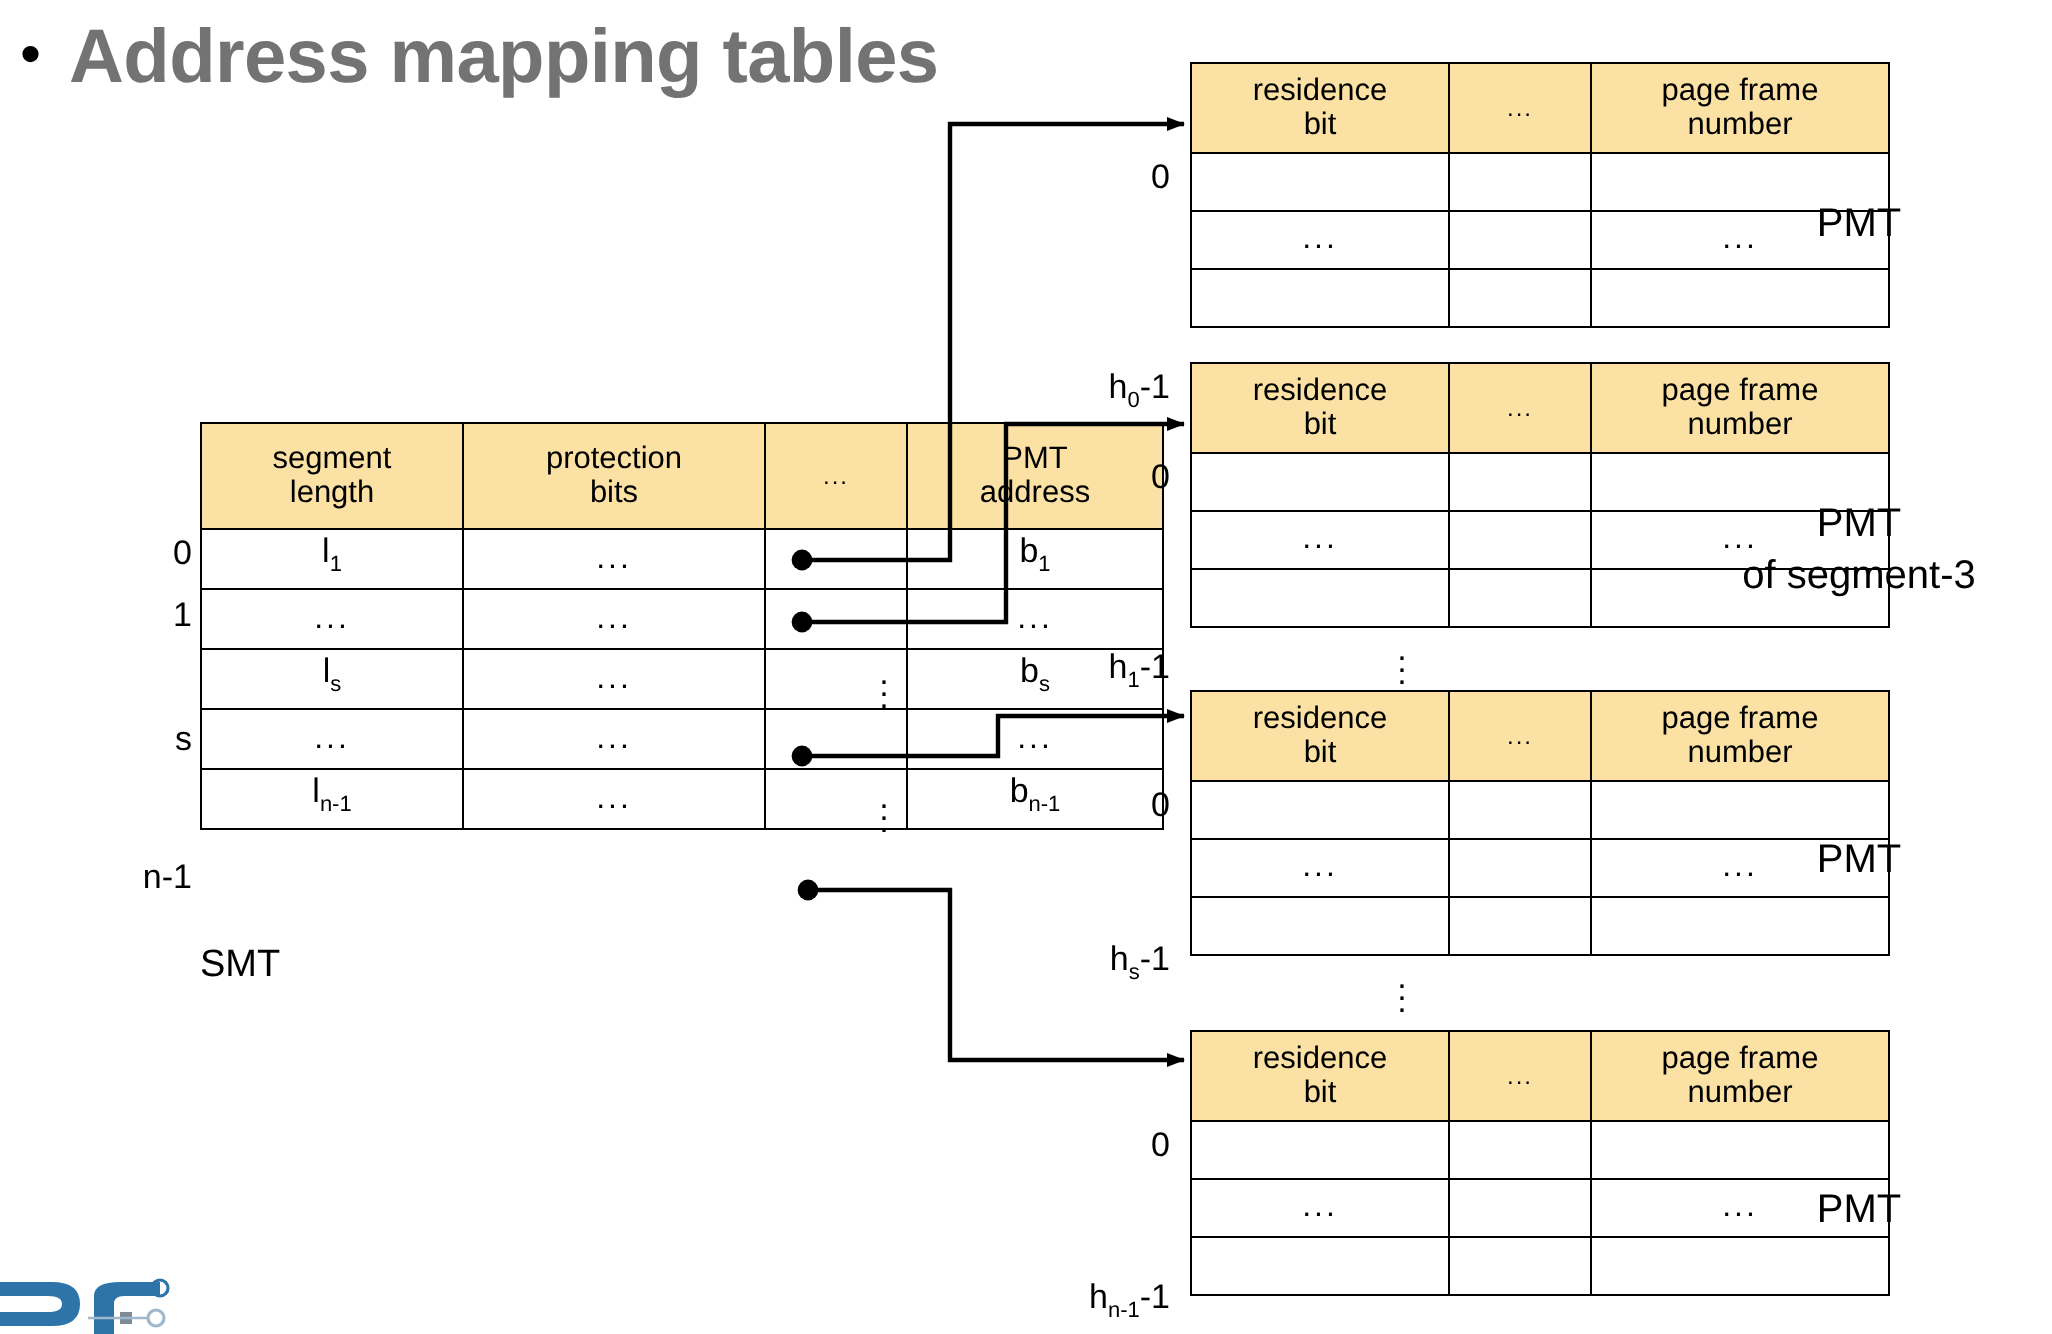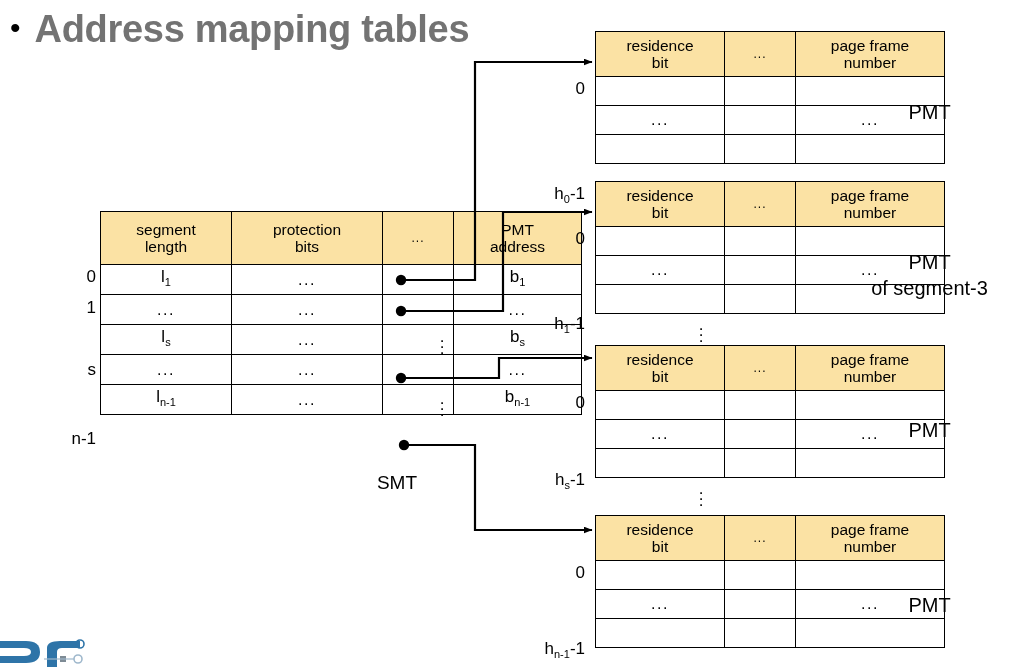--- a/index.html
+++ b/index.html
@@ -85,21 +85,21 @@
   }
   .cellsym sub {
     font-size: 11px;
     letter-spacing: 0;
   }
   .smt-caption {
     position: absolute;
     left: 100px;
     top: 472px;
     width: 317px;
-    text-align: right;
+    text-align: left;
     font-size: 19px;
     color: #000;
   }
   .smt-rowlabel {
     position: absolute;
     width: 44px;
     text-align: right;
     font-size: 17px;
     line-height: 17px;
     color: #000;
@@ -265,21 +265,21 @@
       <td></td>
       <td></td>
     </tr>
   </tbody>
     </table>
   <div class="pmt-label" style="top:99px;">
     <div>PMT</div>
   </div>
 
   <div class="pmt-rowlabel" style="left:525px; top:230px;">0</div>
-  <div class="pmt-rowlabel" style="left:525px; top:315px;">
+  <div class="pmt-rowlabel" style="left:525px; top:325px;">
     <span>h</span><sub>1</sub><span>-1</span>
   </div>
   <table class="tbl pmt" style="top:181px;">
     <tbody>
         <tr>
       <td class="hdr" style="width:88px;">
         <div>residence</div>
         <div>bit</div>
       </td>
       <td class="hdr small" style="width:30px;">...</td>

